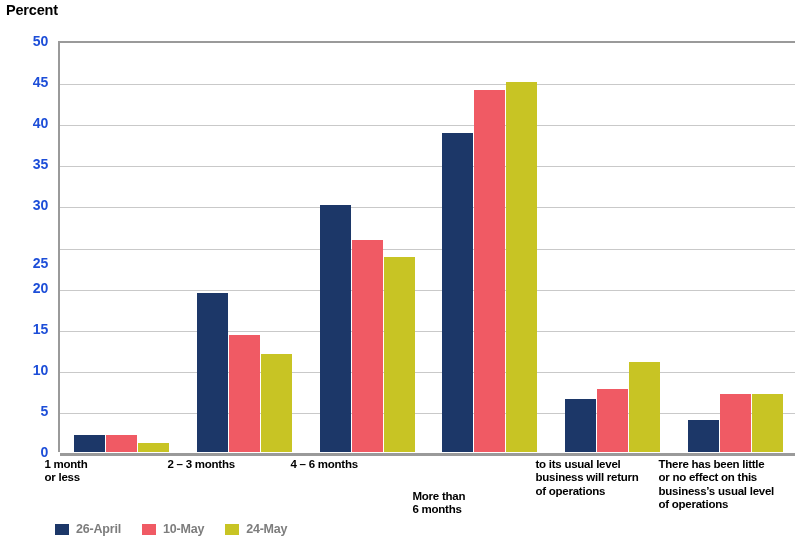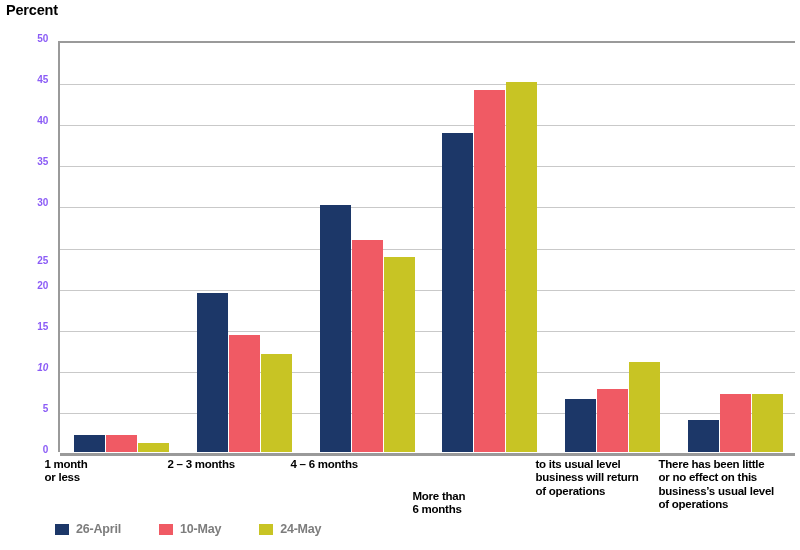--- a/index.html
+++ b/index.html
@@ -66,23 +66,23 @@
     height: 3px;
     background: #9a9a9a;
   }
 
   
   .ytick {
     position: absolute;
     right: 752px;           
     width: 42px;
     text-align: right;
-    font-size: 10px;
-    font-weight: bold;
-    color: #8b5cf6;
+    font-size: 14px;
+    font-weight: bold;
+    color: #1d4ed8;
     letter-spacing: -0.2px;
   }
 
   
   .bar-group {
     position: absolute;
     bottom: 0;
     height: 100%;
   }
   .bar {
@@ -105,21 +105,21 @@
     letter-spacing: -0.25px;
   }
 
   
   #legend {
     position: absolute;
     left: 55px;
     top: 522px;
     display: flex;
     align-items: flex-end;
-    gap: 38px;
+    gap: 21px;
   }
   .legend-item {
     display: flex;
     align-items: center;
     gap: 7px;
   }
   .legend-swatch {
     width: 14px;
     height: 11px;
     display: block;
@@ -180,21 +180,21 @@
           <div class="bar s0" title="26-April: 3.9" style="height: 32.058px; background: rgb(28, 55, 104);"></div>
           <div class="bar s1" title="10-May: 7" style="height: 57.54px; background: rgb(240, 90, 100);"></div>
           <div class="bar s2" title="24-May: 7" style="height: 57.54px; background: rgb(200, 196, 36);"></div>
         </div>
       </div>
   </div>
 
   <div id="ytick-layer">
       <div class="ytick" style="top: 444px;">0</div>
       <div class="ytick" style="top: 402.9px;">5</div>
-      <div class="ytick" style="top: 361.8px; font-style: italic;">10</div>
+      <div class="ytick" style="top: 361.8px;">10</div>
       <div class="ytick" style="top: 320.7px;">15</div>
       <div class="ytick" style="top: 279.6px;">20</div>
       <div class="ytick" style="top: 255px; text-align: right;">25</div>
       <div class="ytick" style="top: 197.4px;">30</div>
       <div class="ytick" style="top: 156.3px;">35</div>
       <div class="ytick" style="top: 115.2px;">40</div>
       <div class="ytick" style="top: 74.1px;">45</div>
       <div class="ytick" style="top: 33px;">50</div>
     </div>
   <div id="cat-layer">

